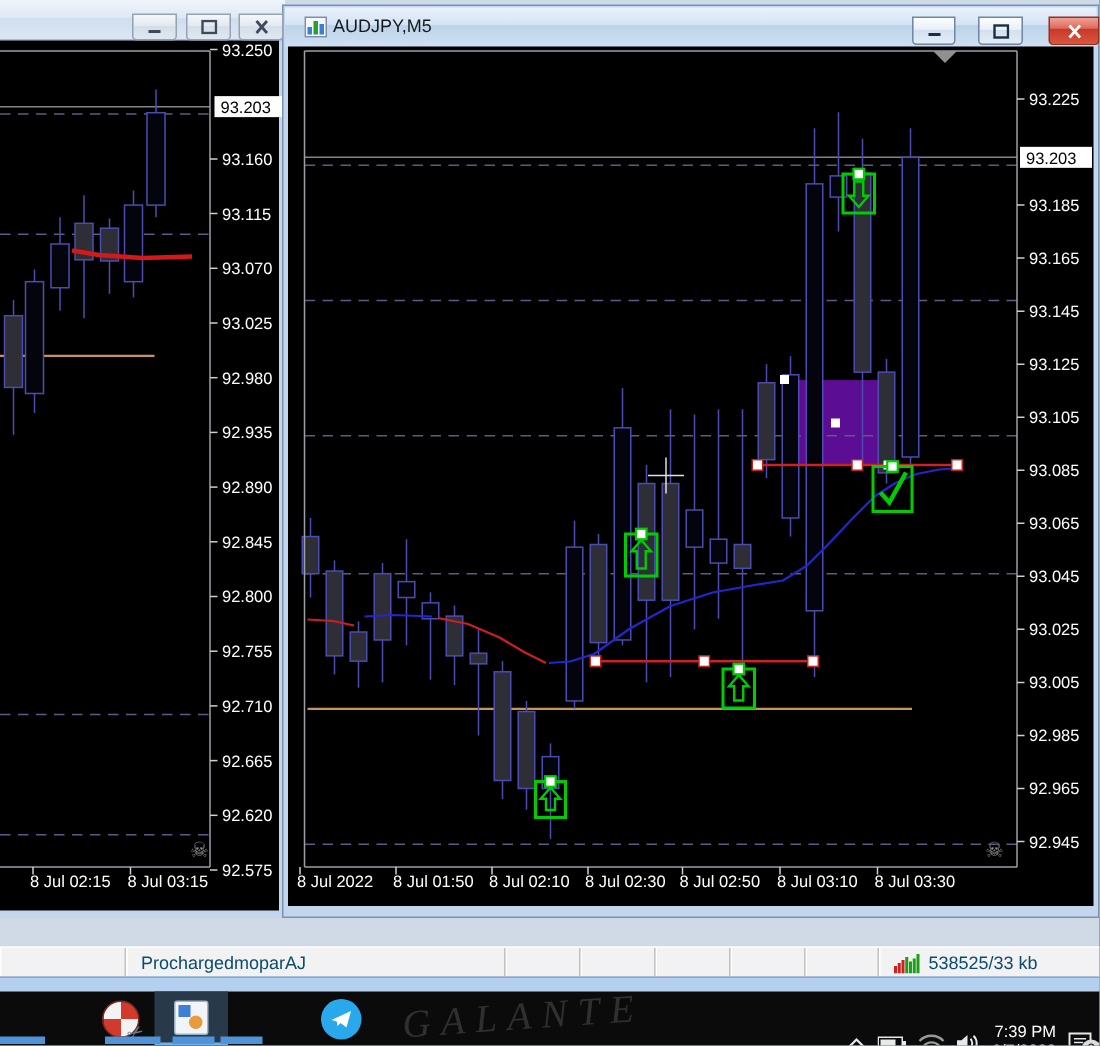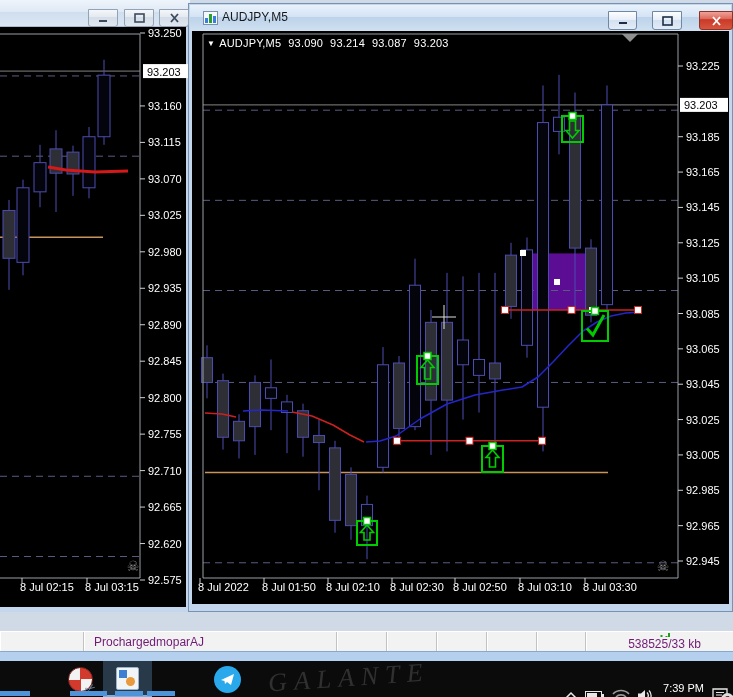--- a/index.html
+++ b/index.html
@@ -38,31 +38,31 @@
   #left-chart { left:0; top:27px; width:190px; height:583px; }
   #main-chart { left:192px; top:31px; width:537px; height:573px; }
 
   #ohlc-header { position:absolute; left:207px; top:37px; z-index:6; color:#fff; font-size:11px;
     letter-spacing:.2px; white-space:nowrap; }
   #ohlc-header span { margin-right:7px; }
   #ohlc-header .dd { font-size:8px; margin-right:4px; vertical-align:1px; }
 
   
   #status-bar { position:absolute; left:0; top:631px; width:733px; height:20px; background:#f2f2f2;
-    border-top:1px solid #ffffff; display:flex; font-size:12px; color:#701a75; z-index:8; }
+    border-top:1px solid #ffffff; display:flex; font-size:12px; color:#0c4a6e; z-index:8; }
   .st-cell { height:100%; border-right:1px solid #c2c2c2; box-shadow:inset 1px 0 0 #ffffff;
     display:flex; align-items:center; padding-left:10px; overflow:hidden; white-space:nowrap; }
   .st-cell:nth-child(1){ width:84px; }
   .st-cell:nth-child(2){ width:253px; }
   .st-cell:nth-child(3){ width:50px; }
   .st-cell:nth-child(4){ width:50px; }
   .st-cell:nth-child(5){ width:50px; }
   .st-cell:nth-child(6){ width:50px; }
   .st-cell:nth-child(7){ width:49px; }
-  .st-cell:nth-child(8){ width:147px; border-right:none;flex-direction:column; }
+  .st-cell:nth-child(8){ width:147px; border-right:none; }
   #traffic-bars { margin-right:5px; }
 
   #frame-strip { position:absolute; left:0; top:651px; width:733px; height:10px;
     background:#b5d0ee; border-top:1px solid #89a8cc; z-index:8; }
 
   
   #taskbar { position:absolute; left:0; top:661px; width:733px; height:36px; background:#0b0b0b; z-index:9; }
   #watermark { position:absolute; left:268px; top:2px; font-family:"Liberation Serif", serif;
     font-style:italic; font-size:26px; letter-spacing:7px; color:#555; opacity:.5;
     transform:rotate(-4deg); pointer-events:none; }
@@ -385,21 +385,20 @@
         <text x="583" y="591" fill="#ffffff" font-size="11" font-family="Liberation Sans, sans-serif">8 Jul 03:30</text>
       </g>
       <g>
         <polygon points="622,34 638,34 630,42" fill="#909090"></polygon>
         <text x="663" y="571" fill="#8a8a8a" font-size="14" text-anchor="middle">☠</text>
         <line x1="432" x2="456" y1="317" y2="317" stroke="#e0e0e0"></line>
         <line x1="444" x2="444" y1="305" y2="329" stroke="#e0e0e0"></line>
       </g>
     </svg>
 
-  <div id="ohlc-header"><span class="dd">▼</span><span>AUDJPY,M5</span><span>93.090</span><span>93.214</span><span>93.087</span><span>93.203</span></div>
 
   <div id="status-bar">
     <div class="st-cell"></div>
     <div class="st-cell">
       <span>ProchargedmoparAJ</span>
     </div>
     <div class="st-cell"></div>
     <div class="st-cell"></div>
     <div class="st-cell"></div>
     <div class="st-cell"></div>

